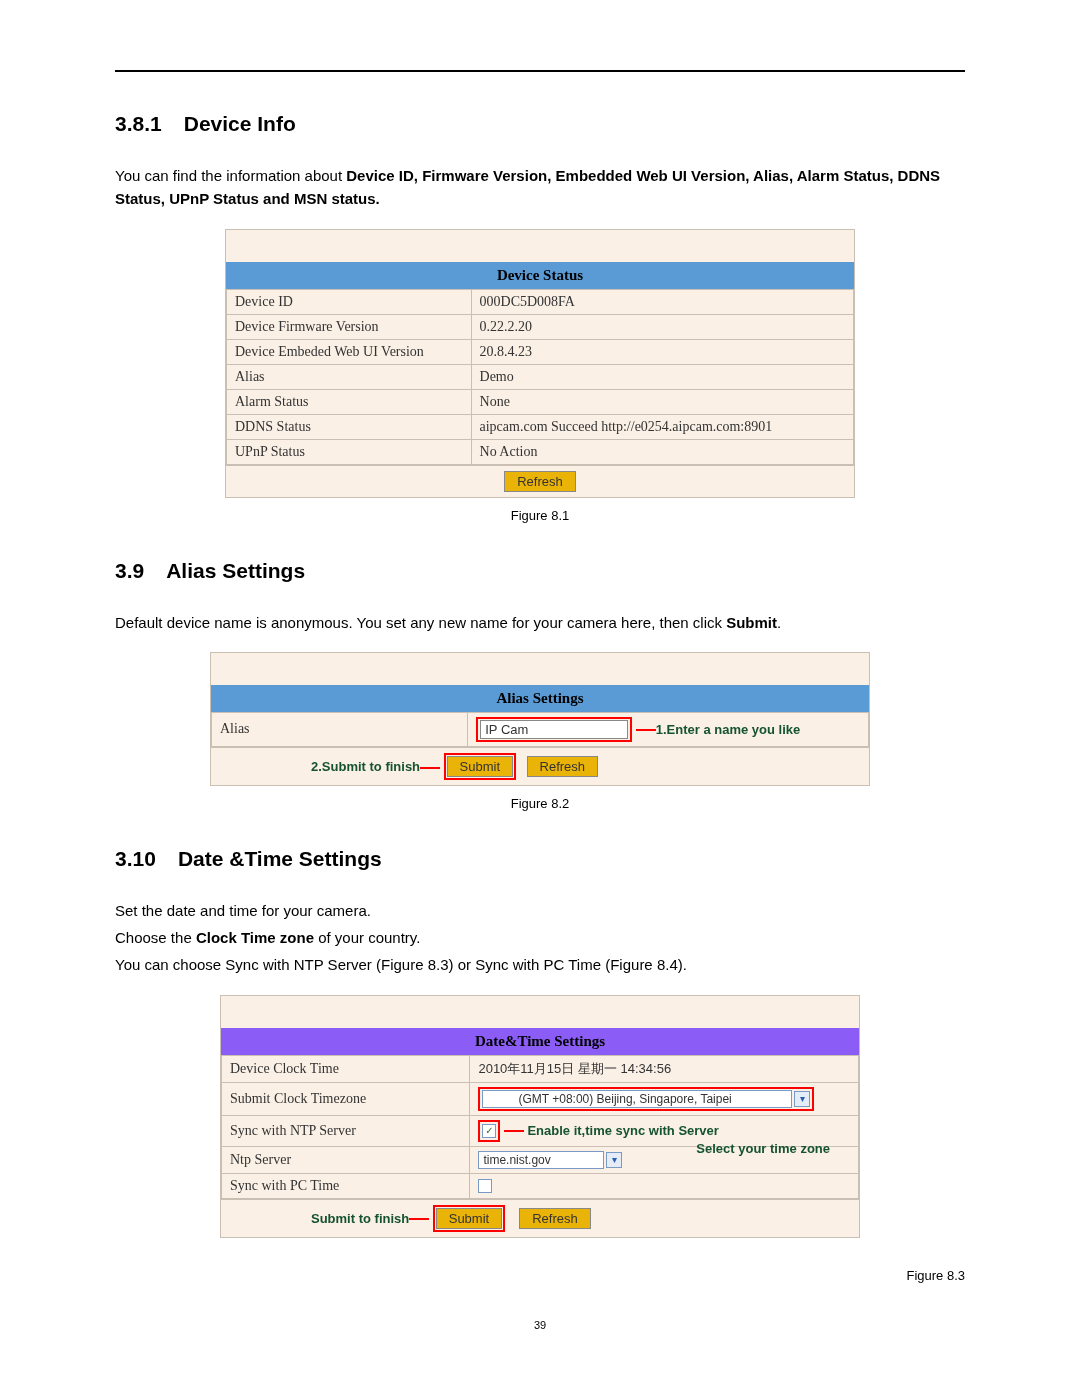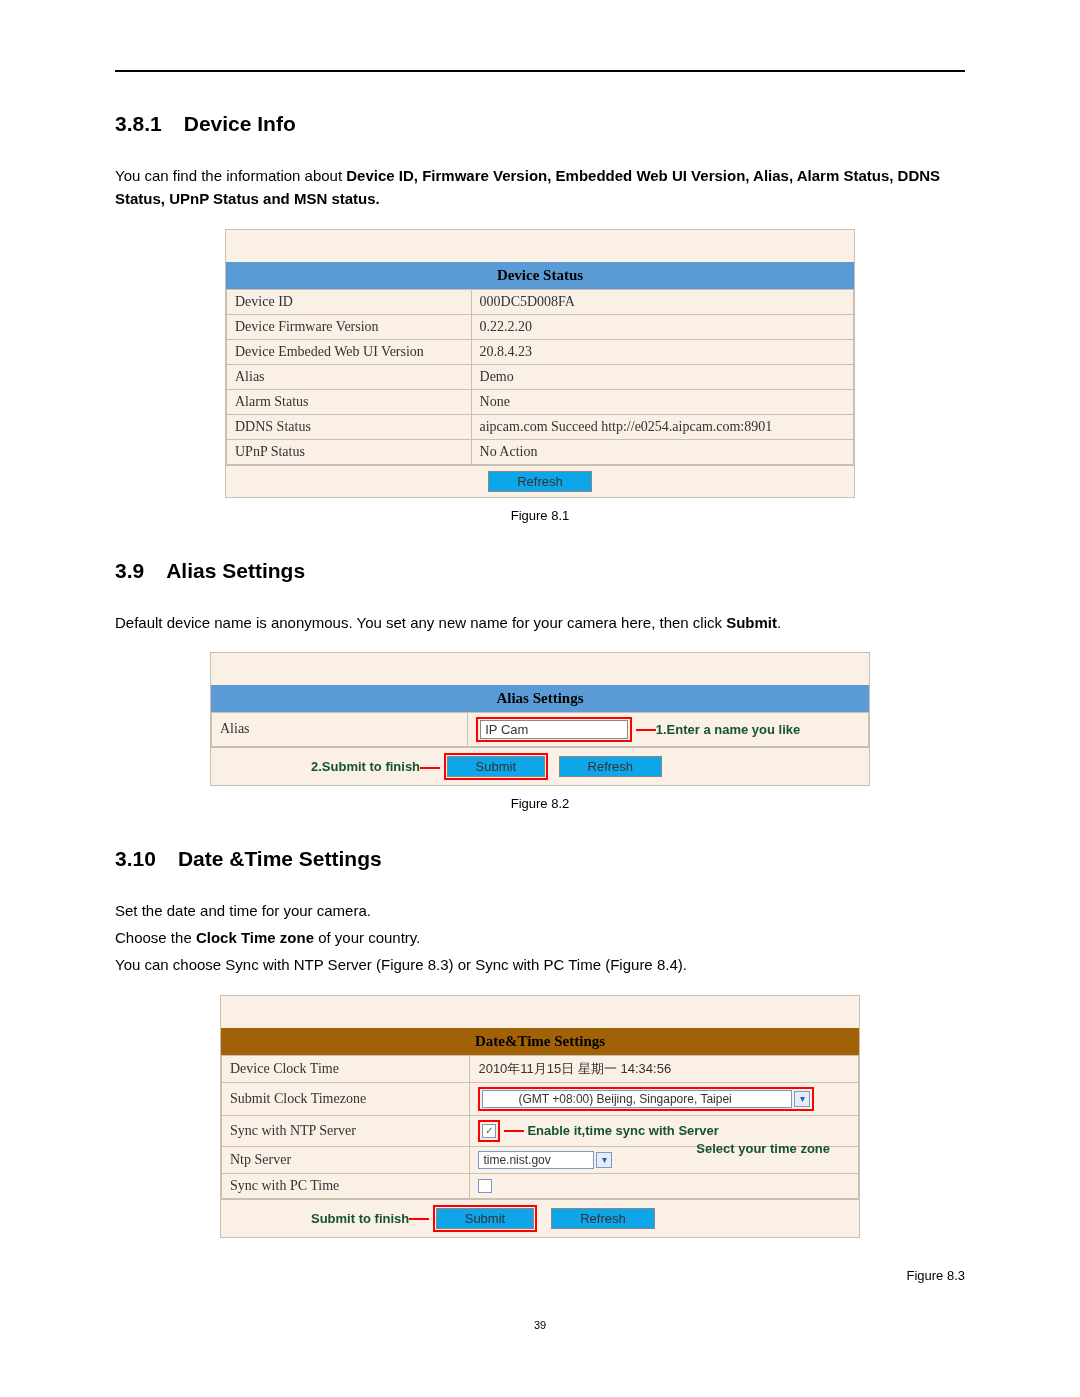--- a/index.html
+++ b/index.html
@@ -43,23 +43,23 @@
     font-family: "Times New Roman", serif;
     font-size: 14px;
   }
   .panel td.label { width: 39%; }
   .panel .btn-row {
     text-align: center;
     padding: 5px 0;
     border-top: 1px solid #c9bfb2;
   }
   .btn {
-    background: #0ea5e9;
+    background: #eab308;
     border: 1px solid #888;
-    padding: 2px 28px;
+    padding: 2px 12px;
     font-family: Arial, sans-serif;
     font-size: 13px;
     display: inline-block;
     cursor: pointer;
   }
   .btn-redbox { border: 2px solid red; padding: 1px; display: inline-block; }
   .fig-cap { text-align: center; font-family: Arial, sans-serif; font-size: 13px; margin: 10px 0 36px 0; }
   .input-box {
     background: #fff;
     border: 1px solid #888;
@@ -100,21 +100,21 @@
     width: 14px; height: 14px;
     background: #fff;
     border: 1px solid #7a9ac6;
     text-align: center;
     font-size: 10px;
     line-height: 12px;
     color: #2a7a2a;
     vertical-align: middle;
   }
   .panel-datetime { width: 640px; }
-  .panel-datetime .panel-header { background: #a16207; font-family: "Times New Roman", serif; font-weight: bold; }
+  .panel-datetime .panel-header { background: #8b5cf6; font-family: "Times New Roman", serif; font-weight: bold; }
   .page-num { text-align: center; font-size: 11px; margin-top: 12px; }
   .anno-line { display: inline-block; border-top: 2px solid red; width: 20px; vertical-align: middle; }
 </style>
 </head>
 <body>
 
 <div class="top-rule"></div>
 
 <h2>
   <span class="num">3.8.1</span><span>Device Info</span>
@@ -233,21 +233,21 @@
         <span class="anno-line"></span>
         <span class="red-anno">Enable it,time sync with Server</span>
         <div style="position:relative; height:0;">
           <span class="red-anno" style="position:absolute; right:20px; top:-1px;">Select your time zone</span>
         </div>
       </td>
     </tr>
     <tr>
       <td class="label">Ntp Server</td>
       <td>
-        <span class="select-box" style="width:116px;">
+        <span class="select-box" style="width:126px;">
           <span>time.nist.gov</span>
         </span><span class="select-arrow">▾</span>
       </td>
     </tr>
     <tr>
       <td class="label">Sync with PC Time</td>
       <td><span class="cb"></span></td>
     </tr>
   </tbody>
     </table>

